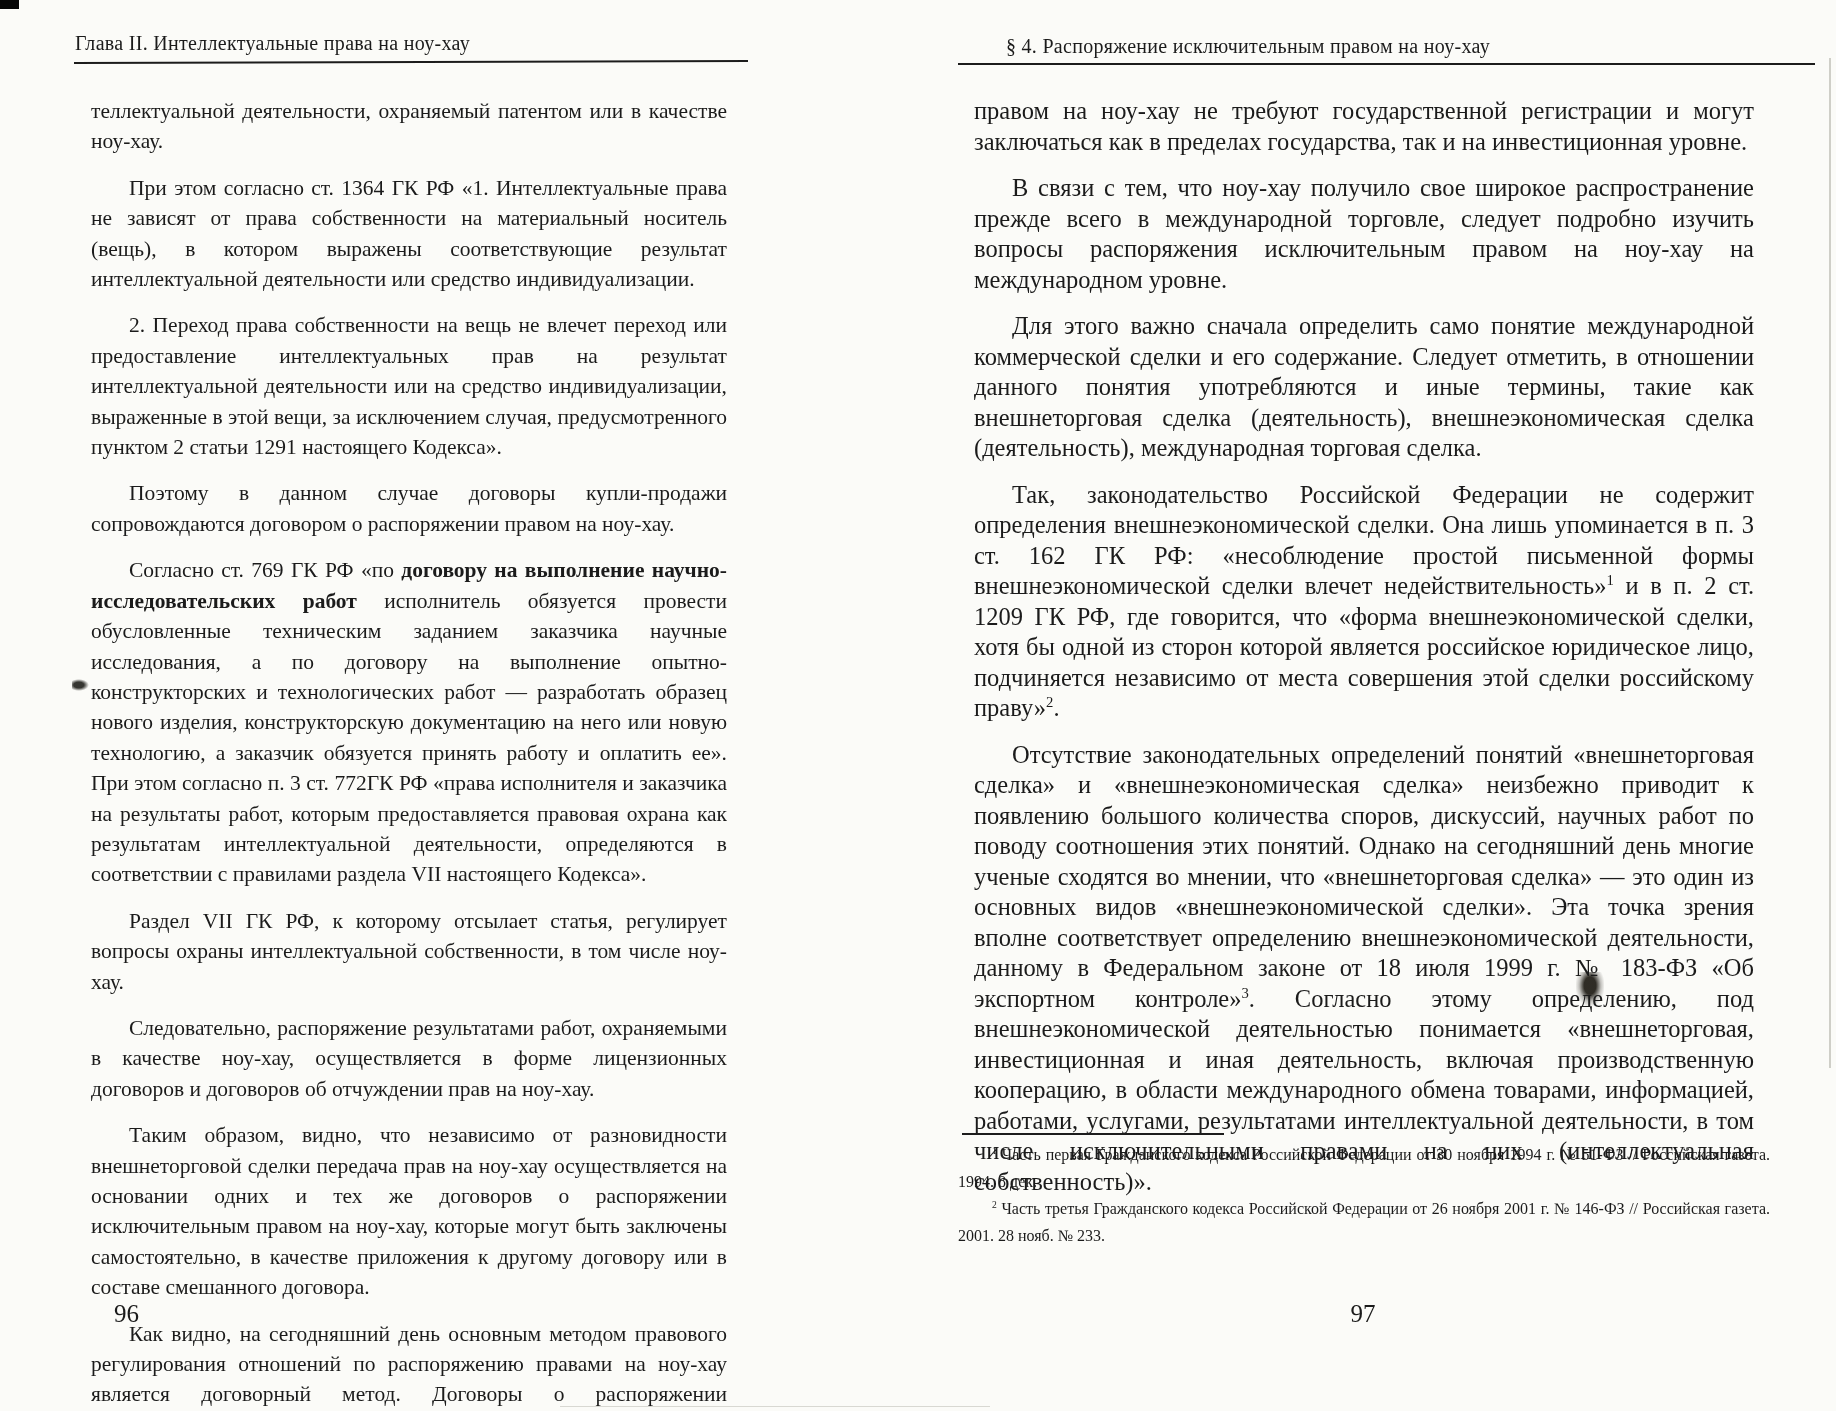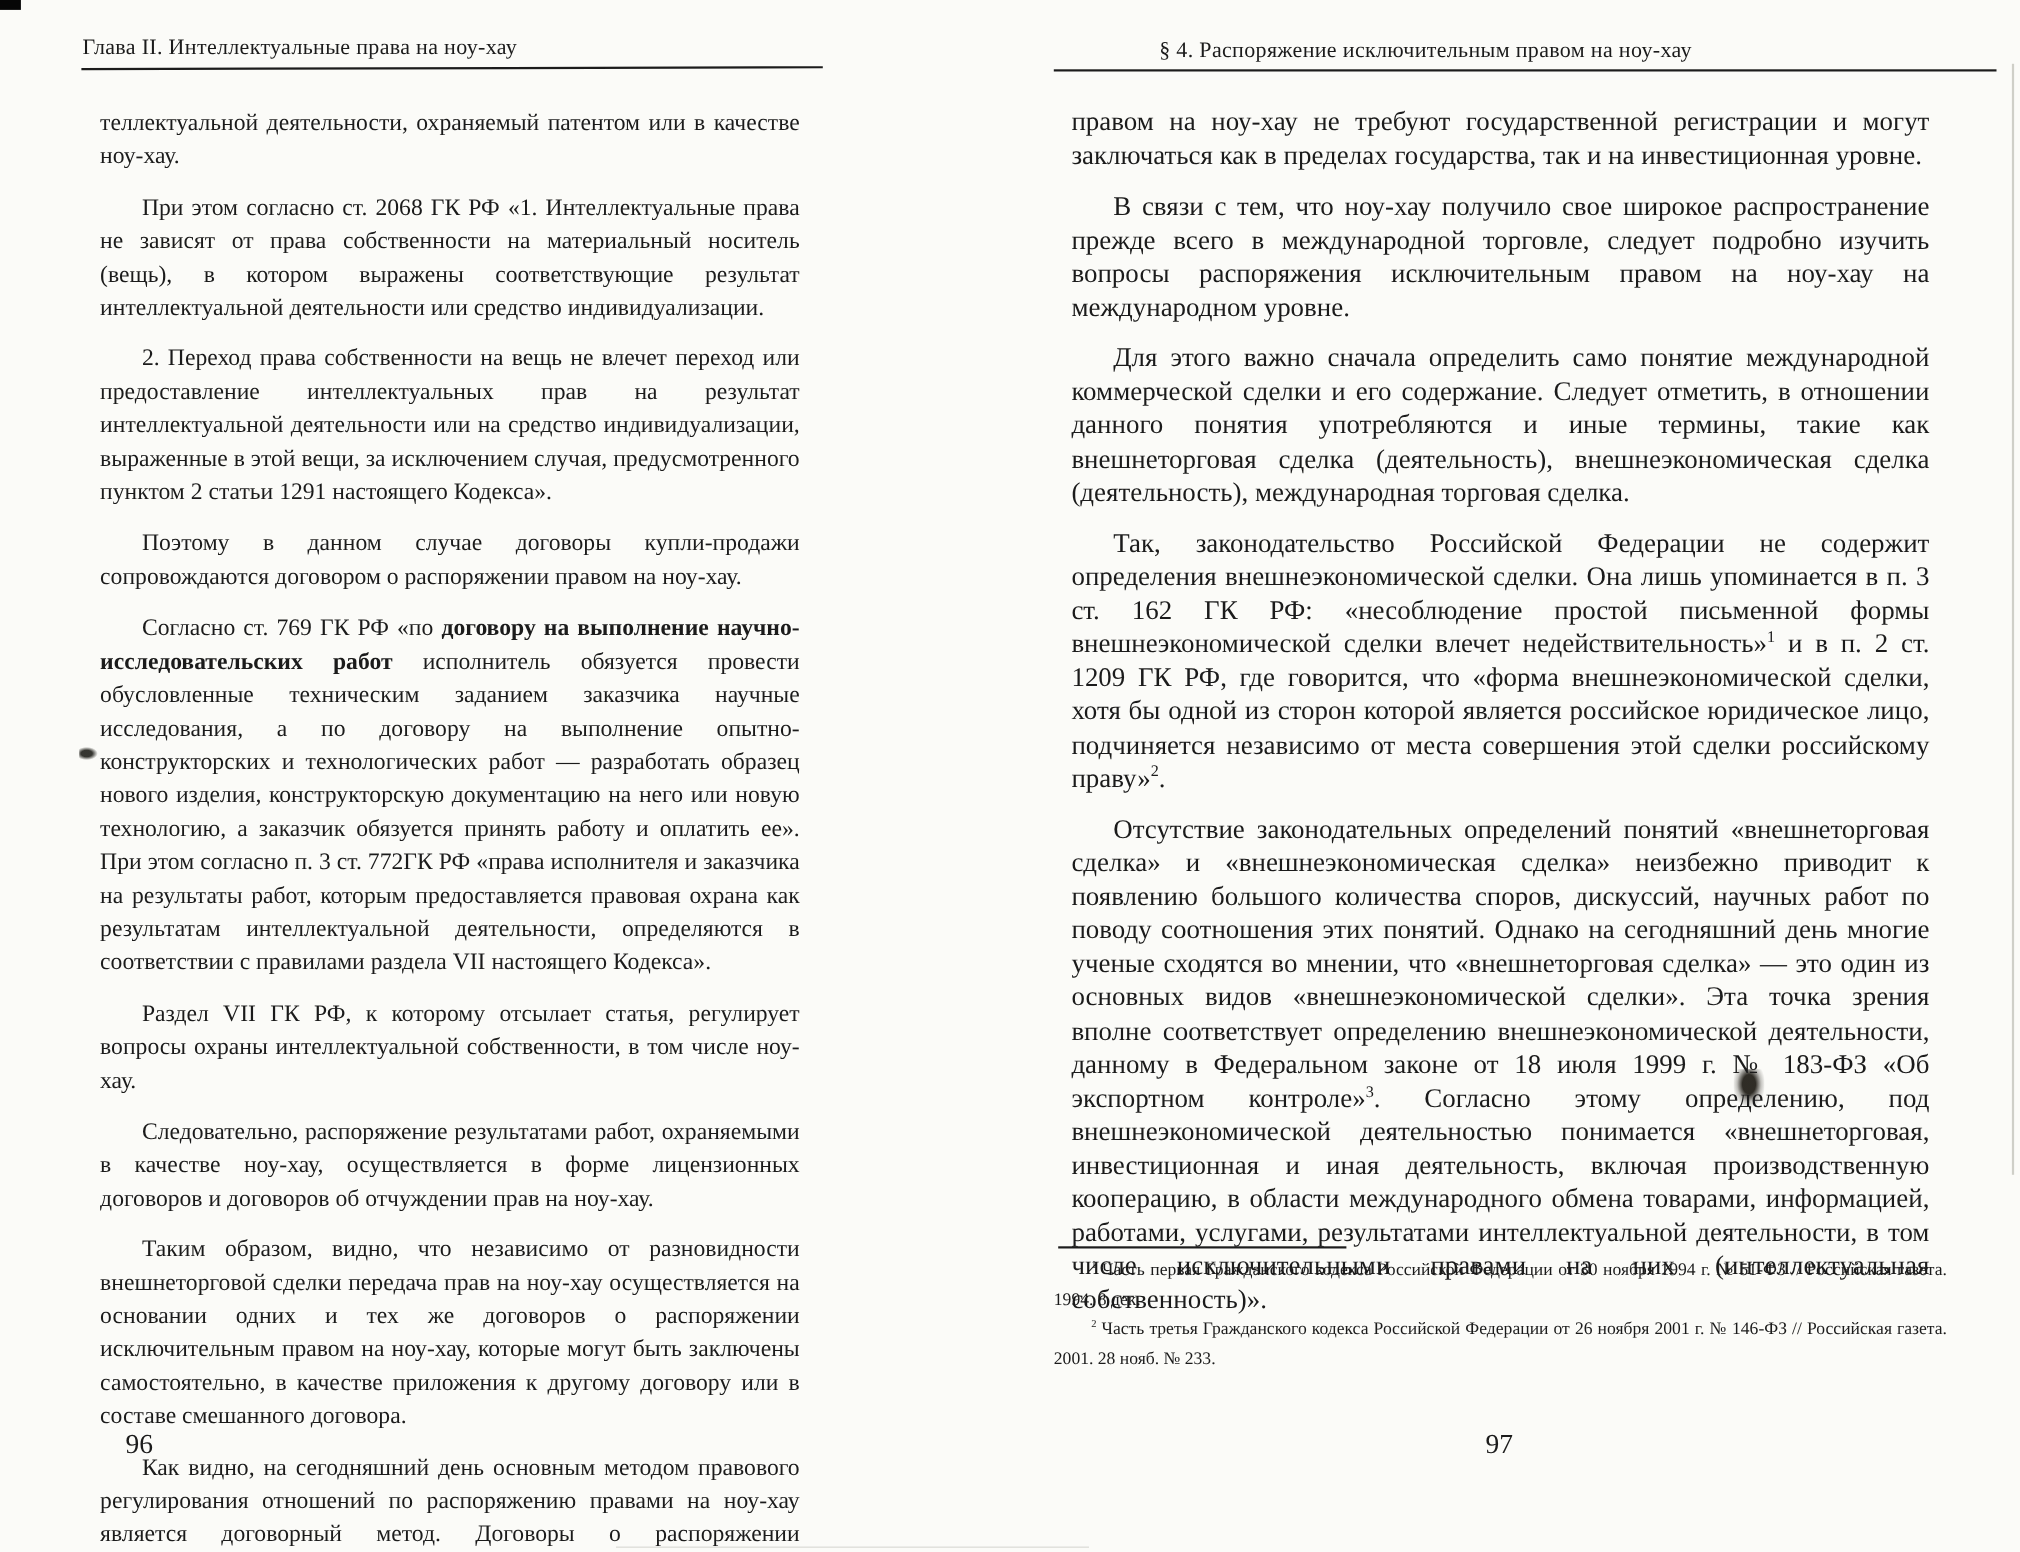--- a/index.html
+++ b/index.html
@@ -6,21 +6,21 @@
   body {
     width:1836px; height:1411px;
     position:relative;
     background:#fbfbf8;
     font-family:"Liberation Serif","DejaVu Serif",serif;
     color:#1b1b1b;
     overflow:hidden;
   }
   .running-header { position:absolute; font-size:20px; letter-spacing:0.3px; white-space:nowrap; }
   #left-header  { left:75px; top:32px; }
-  #right-header { left:958px; top:35px; width:580px; text-align:right; }
+  #right-header { left:958px; top:35px; width:580px; text-align:center; }
   .header-rule { position:absolute; height:2px; background:#1c1c1c; }
   #left-rule  { left:74px;  top:61px; width:674px; transform:rotate(-0.15deg); }
   #right-rule { left:958px; top:63px; width:857px; }
 
   .body-col { position:absolute; text-align:justify; }
   #left-body  { left:75px;  top:80px; width:668px; font-size:21.5px; line-height:30.4px; }
   #right-body { left:958px; top:80px; width:812px; font-size:24.5px; line-height:30.5px; }
   p.para { margin:16px; padding:0; }
   p.para.indent { text-indent:38px; }
   b { font-weight:bold; }
@@ -49,21 +49,21 @@
 <div class="corner-mark"></div>
 <div class="blot-small"></div>
 <div class="blot-large"></div>
 <div class="edge-shadow"></div>
 <div class="bottom-line"></div>
 
 <div class="running-header" id="left-header">Глава II. Интеллектуальные права на ноу-хау</div>
 <div class="header-rule" id="left-rule"></div>
 <div class="body-col" id="left-body">
     <p class="para"><span>теллектуальной деятельности, охраняемый патентом или в качестве ноу-хау.</span></p>
-    <p class="para indent"><span>При этом согласно ст. 2068 ГК РФ «1. Интеллектуальные права не зависят от права собственности на материальный носитель (вещь), в котором выражены соответствующие результат интеллектуальной деятельности или средство индивидуализации.</span></p>
+    <p class="para indent"><span>При этом согласно ст. 1364 ГК РФ «1. Интеллектуальные права не зависят от права собственности на материальный носитель (вещь), в котором выражены соответствующие результат интеллектуальной деятельности или средство индивидуализации.</span></p>
     <p class="para indent"><span>2. Переход права собственности на вещь не влечет переход или предоставление интеллектуальных прав на результат интеллектуальной деятельности или на средство индивидуализации, выраженные в этой вещи, за исключением случая, предусмотренного пунктом 2 статьи 1291 настоящего Кодекса».</span></p>
     <p class="para indent"><span>Поэтому в данном случае договоры купли-продажи сопровождаются договором о распоряжении правом на ноу-хау.</span></p>
     <p class="para indent"><span>Согласно ст. 769 ГК РФ «по </span><b>договору на выполнение научно-исследовательских работ</b><span> исполнитель обязуется провести обусловленные техническим заданием заказчика научные исследования, а по договору на выполнение опытно-конструкторских и технологических работ — разработать образец нового изделия, конструкторскую документацию на него или новую технологию, а заказчик обязуется принять работу и оплатить ее». При этом согласно п. 3 ст. 772ГК РФ «права исполнителя и заказчика на результаты работ, которым предоставляется правовая охрана как результатам интеллектуальной деятельности, определяются в соответствии с правилами раздела VII настоящего Кодекса».</span></p>
     <p class="para indent"><span>Раздел VII ГК РФ, к которому отсылает статья, регулирует вопросы охраны интеллектуальной собственности, в том числе ноу-хау.</span></p>
     <p class="para indent"><span>Следовательно, распоряжение результатами работ, охраняемыми в качестве ноу-хау, осуществляется в форме лицензионных договоров и договоров об отчуждении прав на ноу-хау.</span></p>
     <p class="para indent"><span>Таким образом, видно, что независимо от разновидности внешнеторговой сделки передача прав на ноу-хау осуществляется на основании одних и тех же договоров о распоряжении исключительным правом на ноу-хау, которые могут быть заключены самостоятельно, в качестве приложения к другому договору или в составе смешанного договора.</span></p>
     <p class="para indent"><span>Как видно, на сегодняшний день основным методом правового регулирования отношений по распоряжению правами на ноу-хау является договорный метод. Договоры о распоряжении исключительным</span></p>
   </div>
 <div class="page-number" id="page-num-left">96</div>
 

